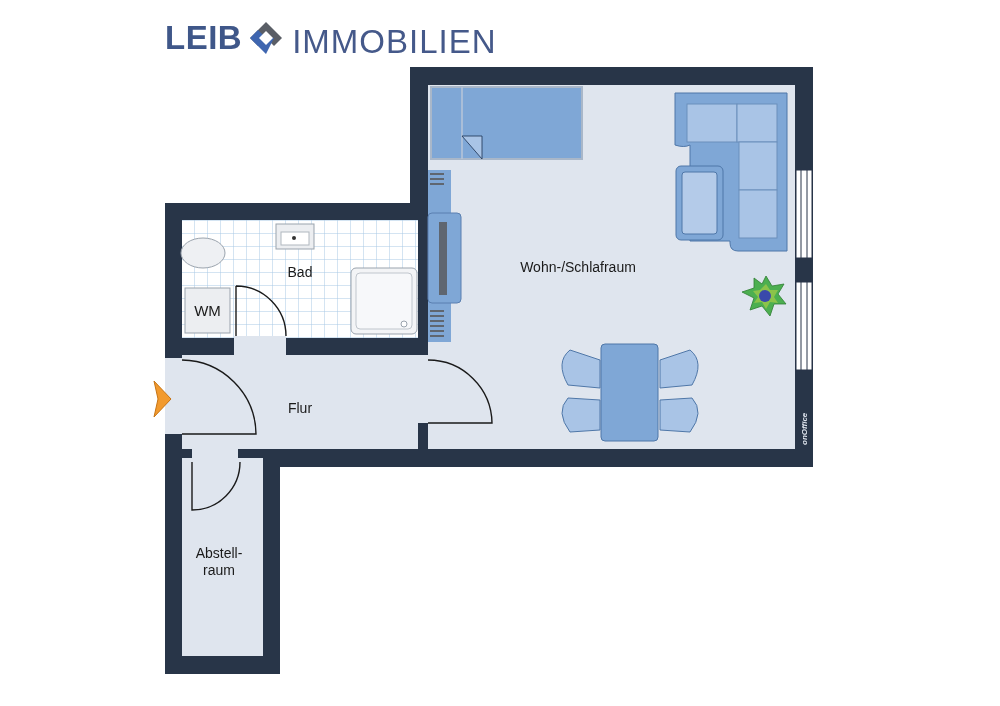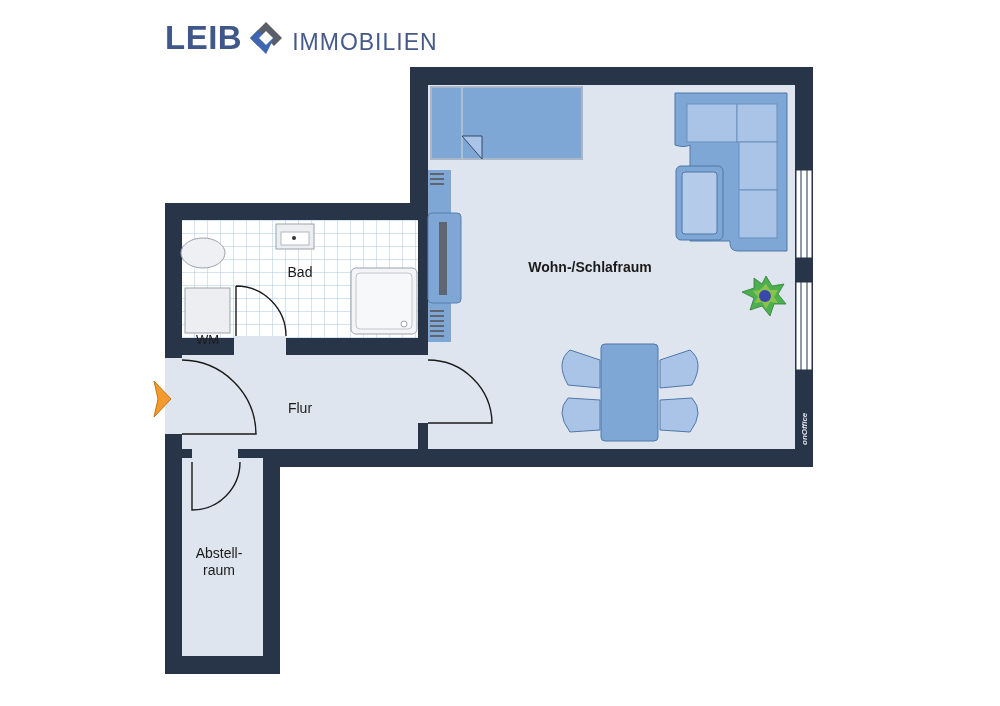--- a/index.html
+++ b/index.html
@@ -1,20 +1,20 @@
 <!DOCTYPE html>
 <html><head>
 <meta charset="utf-8">
 <style>
   html,body{margin:0;padding:0;background:#fff;}
   body{width:1000px;height:706px;position:relative;overflow:hidden;font-family:"Liberation Sans",sans-serif;}
   .abs{position:absolute;}
   .logo{left:165px;top:18px;height:40px;display:flex;align-items:center;color:#3f5789;}
   .logo .leib{font-weight:bold;font-size:33px;letter-spacing:0.5px;}
-  .logo .imm{font-size:23px;letter-spacing:1px;margin-left:4px;color:#45598a;margin-top:8px;}
+  .logo .imm{font-size:33px;letter-spacing:1px;margin-left:4px;color:#45598a;margin-top:8px;}
   .logo svg{margin:0 4px 0 6px;}
   .label{color:#1a1a1a;font-size:14px;text-align:center;line-height:17px;}
   svg text{font-family:"Liberation Sans",sans-serif;}
 </style>
 </head>
 <body>
 
 <div class="abs logo">
   <span class="leib">LEIB</span>
   <svg width="36" height="36" viewBox="0 0 36 36">
@@ -141,20 +141,20 @@
       <polygon points="766,284 770,290 778,290 774,297 778,303 770,302 766,309 762,302 754,303 758,297 753,291 760,290" fill="#8bc34a"></polygon>
       <circle cx="765" cy="296" r="6" fill="#3949ab"></circle>
     </g>
   </g>
 
   <polygon points="154,381 171,399 154,417 158,399" fill="#f29a2e" stroke="#c77414" stroke-width="1"></polygon>
 
   <text x="0" y="0" transform="translate(807,445) rotate(-90)" font-size="8" fill="#dfe5ee" font-style="italic" font-weight="bold">onOffice</text>
 </svg>
 
-<div class="abs label" style="left:500px;top:259px;width:180px;font-weight:bold;">Wohn-/Schlafraum</div>
+<div class="abs label" style="left:488px;top:259px;width:180px;">Wohn-/Schlafraum</div>
 <div class="abs label" style="left:270px;top:264px;width:60px;">Bad</div>
 <div class="abs label" style="left:270px;top:400px;width:60px;">Flur</div>
 <div class="abs label" style="left:182px;top:545px;width:74px;">
   <div>Abstell-</div>
   <div>raum</div>
 </div>
-<div class="abs label" style="left:185px;top:302px;width:45px;font-size:13px;margin-top:29px;">WM</div>
+<div class="abs label" style="left:185px;top:302px;width:45px;font-size:15px;">WM</div>
 
 </body></html>

